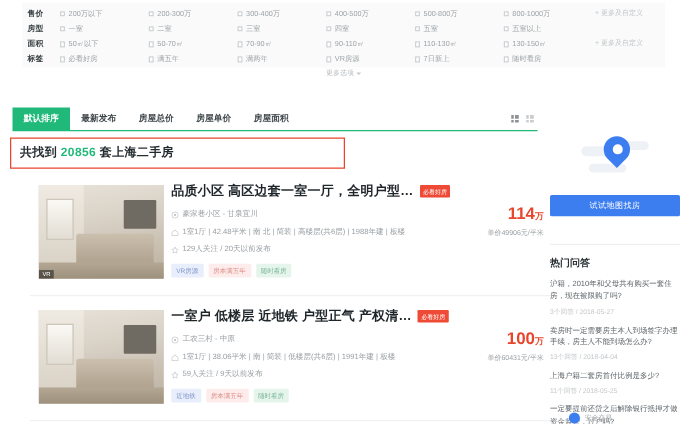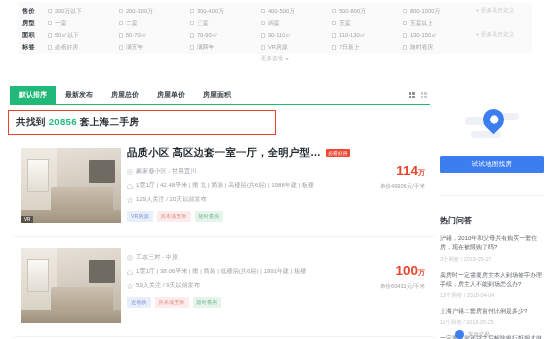--- a/index.html
+++ b/index.html
@@ -59,21 +59,21 @@
   .count-box {
     position:absolute; left: 8px; top: 110px; width: 268px; height: 25px;
     border: 1.6px solid #e8452c; background:#fff;
     display:flex; align-items:center; padding-left: 7px;
   }
   .count-text { font-size: 9.6px; color: #252c30; font-weight: bold; letter-spacing:.3px; }
   .count-num { color: #21b97a; }
 
   
   .listing {
-    position: absolute; left: 14px; width: 420px; height: 95px;
+    position: absolute; left: 24px; width: 420px; height: 95px;
     border-bottom: .8px solid #f0f1f2;
   }
   .listing.first { top: 142px; }
   .listing.second { top: 242px; }
   .thumb {
     position:absolute; left: 7px; top: 6px; width: 100px; height: 75px;
     overflow:hidden; background: #cfcac2;
   }
   .thumb .room {
     position:absolute; inset:0;
@@ -157,21 +157,21 @@
   .pin::after {
     content:""; position:absolute; left:6.5px; top:6.5px; width:8px; height:8px;
     background:#fff; border-radius:50%;
   }
   .map-btn {
     width: 104px; height: 17px; background:#3c7df0; color:#fff;
     display:flex; align-items:center; justify-content:center;
     font-size: 6.4px; border-radius: 1.5px; letter-spacing:.4px;
   }
   .sb-divider { width:104px; height:1px; background:#eeeff0; margin-top: 22px; }
-  .sb-title { font-size: 8px; color:#2b3236; font-weight:bold; margin-top: 19px; }
+  .sb-title { font-size: 8px; color:#2b3236; font-weight:bold; margin-top: 9px; }
   .qa-item { margin-top: 8px; }
   .qa-q { font-size: 6px; color:#5e6468; line-height: 1.55; }
   .qa-meta { font-size: 5.4px; color:#c3c7ca; margin-top: 3px; }
 
   .avatar-row {
     position:absolute; left: 455px; top: 330px; display:flex; align-items:center; gap:4px;
   }
   .avatar { width: 9px; height: 9px; border-radius:50%; background:#3c7df0; flex:none; }
   .avatar-txt { font-size: 5.4px; color:#9ba0a4; }
 </style>
@@ -395,20 +395,24 @@
     <div class="thumb">
       <div class="room">
         <div class="wall"></div>
           <div class="win"></div>
           <div class="tv"></div>
         <div class="bed"></div>
           <div class="floor"></div>
       </div>
     </div>
     <div class="info">
+      <div class="title-row">
+        <div class="l-title">一室户 低楼层 近地铁 户型正气 产权清…</div>
+        <div class="badge-must">必看好房</div>
+      </div>
       <div class="sub-line">
         <svg class="ic-pin" width="6" height="6" viewBox="0 0 12 12">
           <circle cx="6" cy="6" r="5" fill="none" stroke="#9ba0a4" stroke-width="1"></circle>
           <circle cx="6" cy="6" r="1.6" fill="#9ba0a4"></circle>
         </svg>
         <span>工农三村 - 中原</span>
       </div>
       <div class="spec-line">
         <svg class="ic-house" width="6" height="6" viewBox="0 0 12 12">
           <path d="M1 6 L6 2 L11 6 L11 11 L1 11 Z" fill="none" stroke="#9ba0a4" stroke-width="1"></path>

